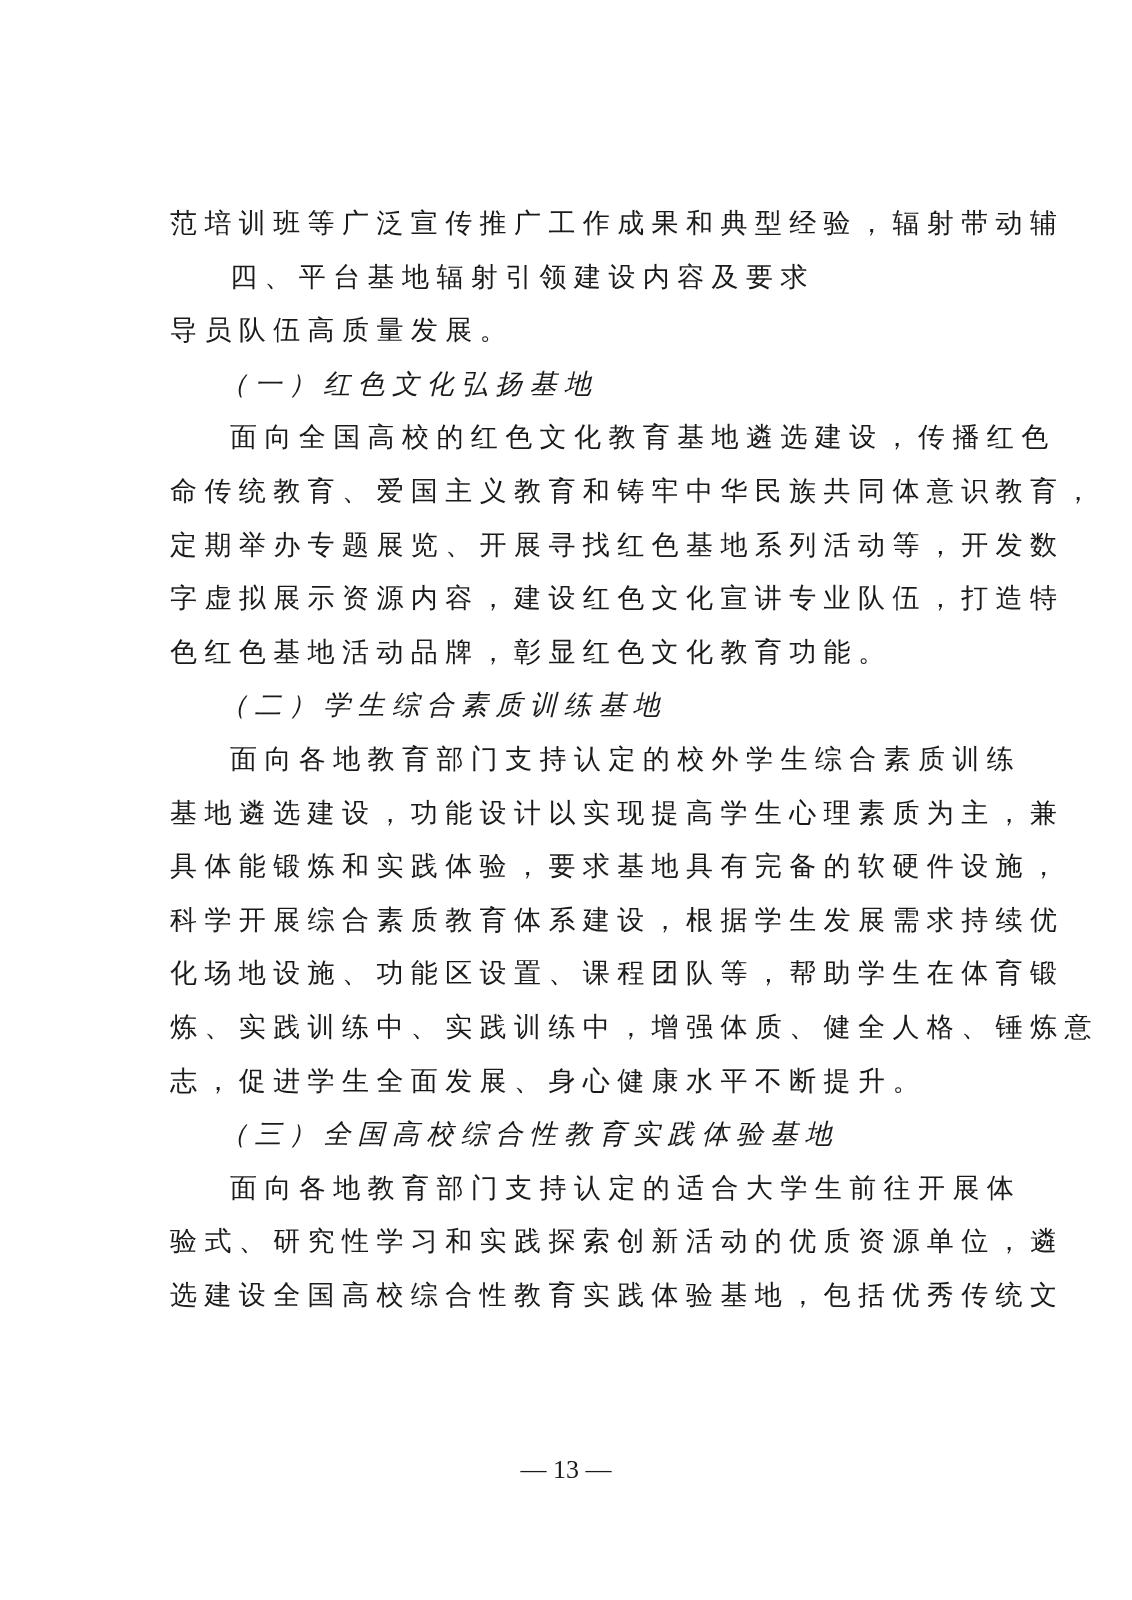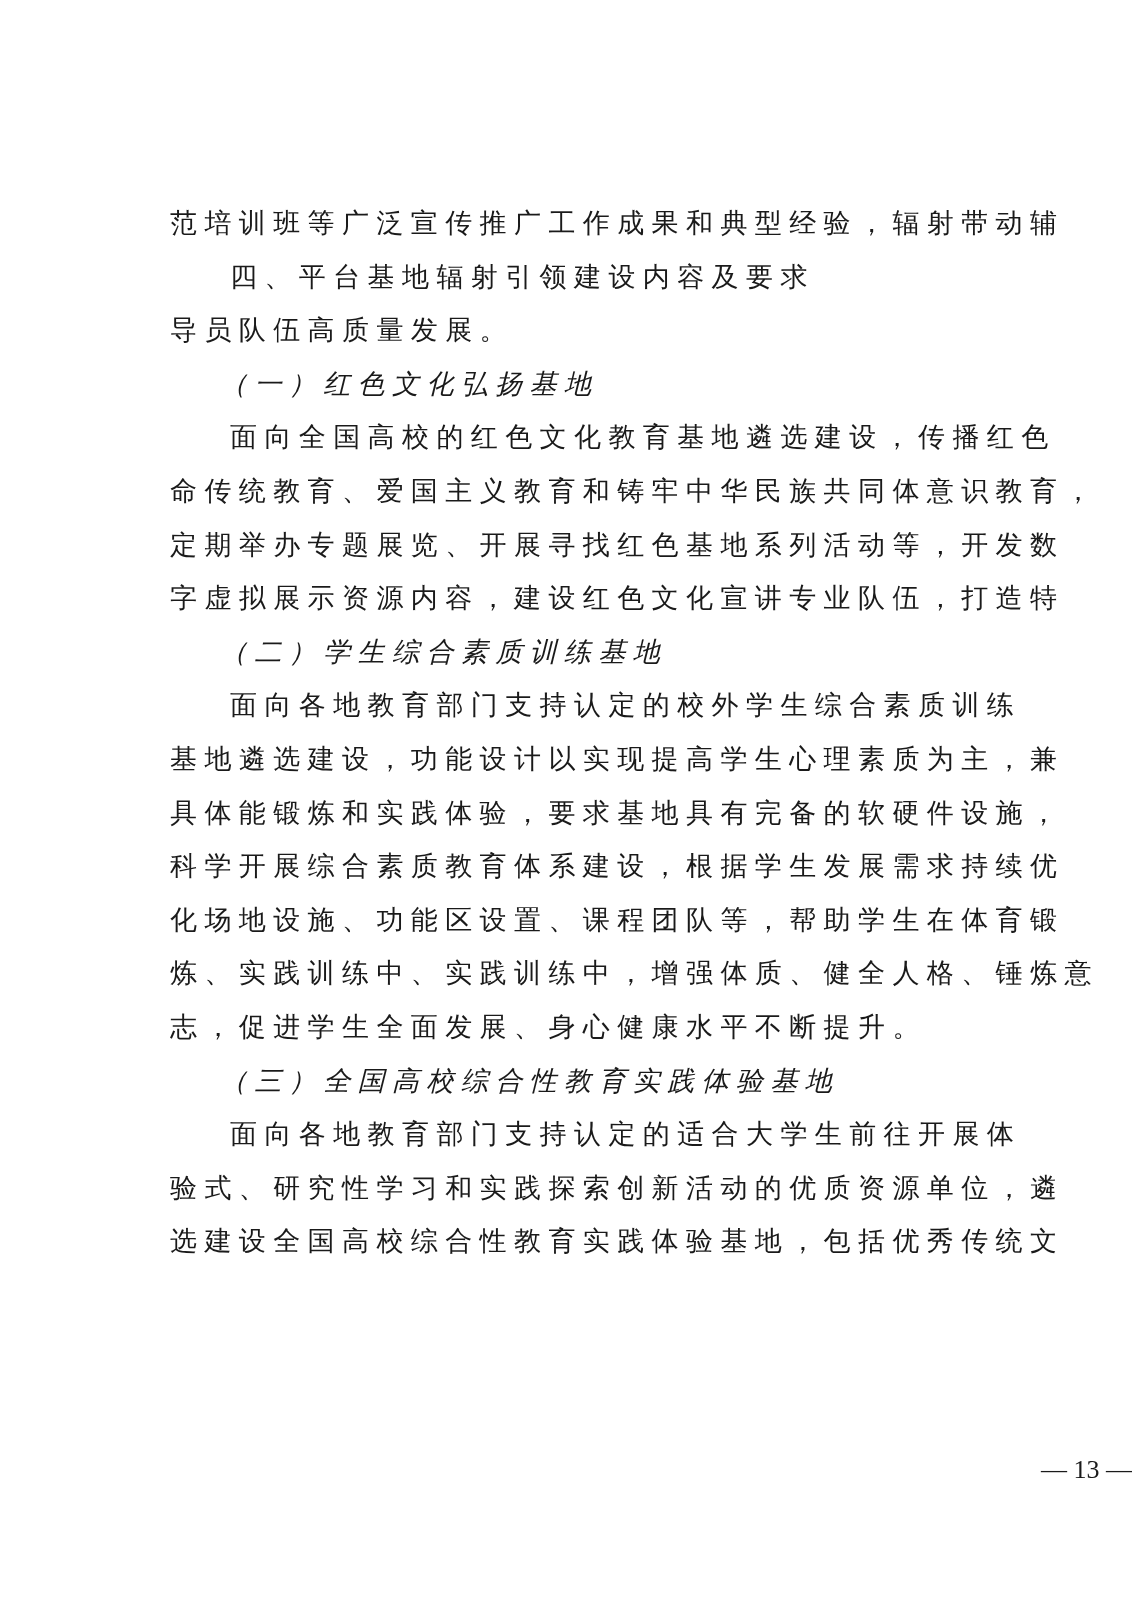--- a/index.html
+++ b/index.html
@@ -9,37 +9,38 @@
     position: absolute; left: 170px; top: 196px; width: 775px;
     font-family: "DejaVu Serif", "Liberation Serif", serif;
     font-size: 27px; line-height: 53.6px; color: #1a1a1a;
     letter-spacing: 7.4px;
   }
   .line { display: block; white-space: nowrap; height: 53.6px; }
   .indent { padding-left: 60px; }
   .indent-h { padding-left: 60px; }
   .sub-h { padding-left: 50px; font-style: italic; }
   .page-number {
-    position: absolute; left: 0; width: 1132px; top: 1455px; text-align: right;
+    position: absolute; left: 0; width: 1132px; top: 1455px; text-align: center;
     font-family: "Liberation Serif", "DejaVu Serif", serif; font-size: 26px; color: #1a1a1a;
   }
 </style>
 </head>
 <body>
 
 <div class="page">
   <div class="body-text">
     <span class="line">范培训班等广泛宣传推广工作成果和典型经验，辐射带动辅</span>
     <span class="line indent-h">四、平台基地辐射引领建设内容及要求</span>
     <span class="line">导员队伍高质量发展。</span>
     <span class="line sub-h">（一）红色文化弘扬基地</span>
     <span class="line indent">面向全国高校的红色文化教育基地遴选建设，传播红色</span>
     <span class="line">命传统教育、爱国主义教育和铸牢中华民族共同体意识教育，</span>
     <span class="line">定期举办专题展览、开展寻找红色基地系列活动等，开发数</span>
     <span class="line">字虚拟展示资源内容，建设红色文化宣讲专业队伍，打造特</span>
+    <span class="line">色红色基地活动品牌，彰显红色文化教育功能。</span>
     <span class="line sub-h">（二）学生综合素质训练基地</span>
     <span class="line indent">面向各地教育部门支持认定的校外学生综合素质训练</span>
     <span class="line">基地遴选建设，功能设计以实现提高学生心理素质为主，兼</span>
     <span class="line">具体能锻炼和实践体验，要求基地具有完备的软硬件设施，</span>
     <span class="line">科学开展综合素质教育体系建设，根据学生发展需求持续优</span>
     <span class="line">化场地设施、功能区设置、课程团队等，帮助学生在体育锻</span>
     <span class="line">炼、实践训练中、实践训练中，增强体质、健全人格、锤炼意</span>
     <span class="line">志，促进学生全面发展、身心健康水平不断提升。</span>
     <span class="line sub-h">（三）全国高校综合性教育实践体验基地</span>
     <span class="line indent">面向各地教育部门支持认定的适合大学生前往开展体</span>

